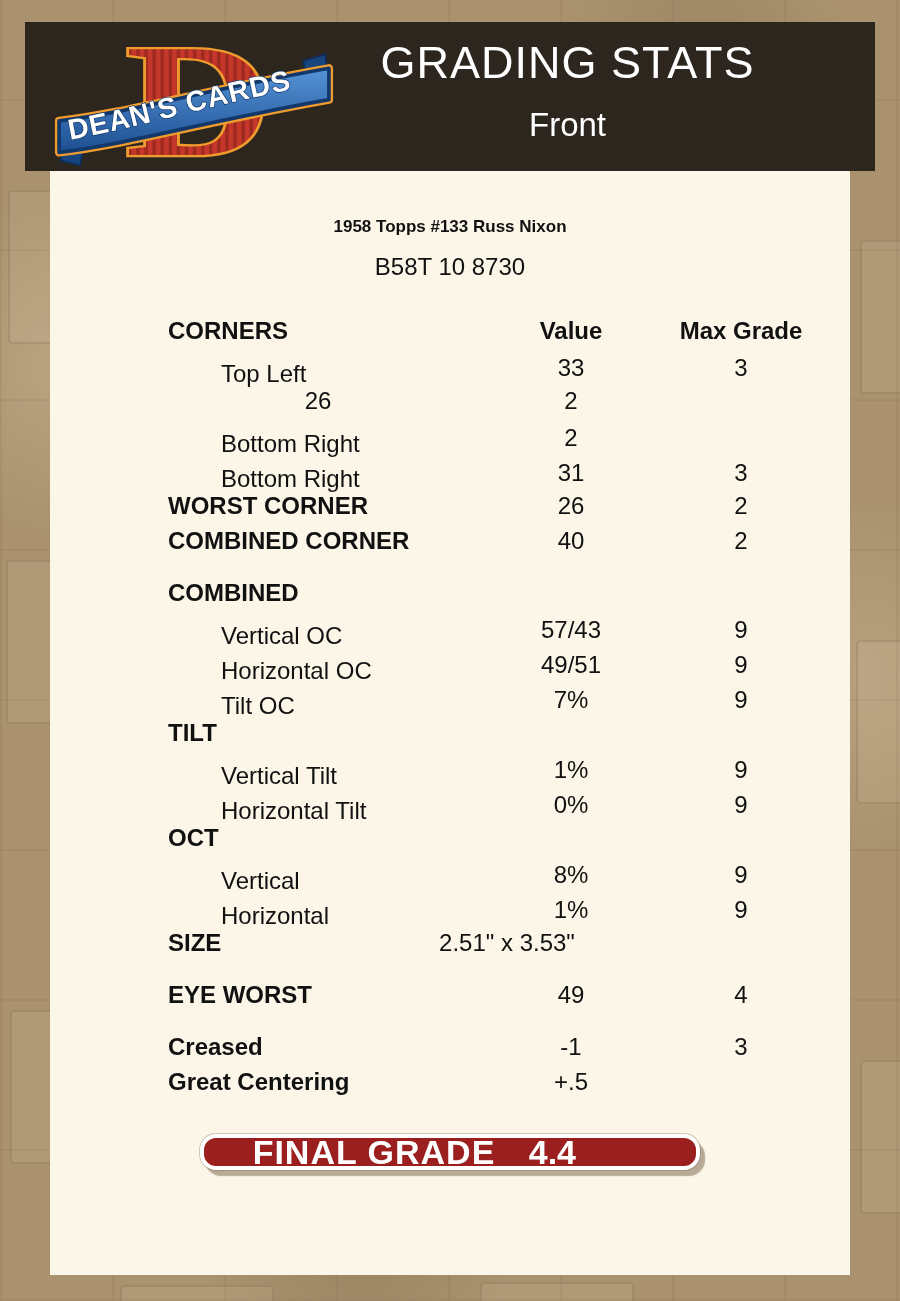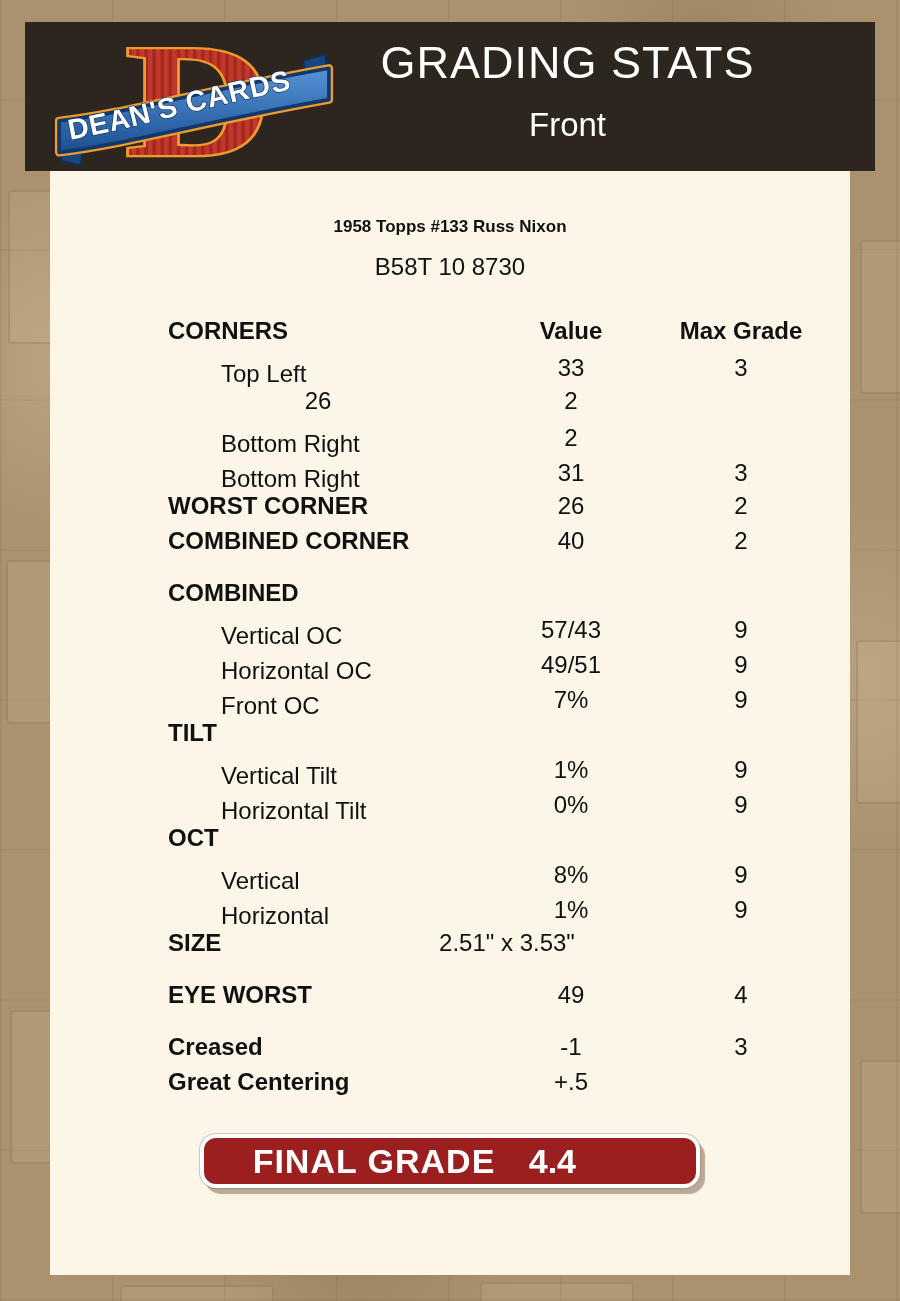--- a/index.html
+++ b/index.html
@@ -45,21 +45,21 @@
   .trow .cell{white-space:nowrap;}
   .trow .label{text-align:left;}
   .trow .value,.trow .grade{text-align:center;}
   .trow.kind-item .label{padding-left:53px;margin-top:12px;}
   .trow.kind-section .label,.trow.kind-header .label,
   .trow.kind-header .value,.trow.kind-header .grade{font-weight:bold;}
   .trow.gap-before{margin-top:17px;}
   .trow.wide-value .value{transform:translateX(-64px);}
 
   
-  .grade-button{position:absolute;left:150px;top:963px;width:500px;height:54px;
+  .grade-button{position:absolute;left:150px;top:963px;width:500px;height:36px;
     box-sizing:border-box;background:#9b1f1f;
     border:4px solid #ffffff;border-radius:16px;
     box-shadow:5px 6px 1px rgba(128,108,82,.55), 0 0 0 1px rgba(128,108,82,.35);
     cursor:pointer;}
   .grade-label{position:absolute;left:0;top:0;bottom:0;width:340px;
     display:flex;align-items:center;justify-content:center;
     color:#fff;font-size:34px;font-weight:bold;letter-spacing:1px;}
   .grade-value{position:absolute;right:120px;top:0;bottom:0;
     display:flex;align-items:center;
     color:#fff;font-size:34px;font-weight:bold;}
@@ -160,21 +160,21 @@
     <div class="cell label">Vertical OC</div>
     <div class="cell value">57/43</div>
     <div class="cell grade">9</div>
   </div>
       <div class="trow kind-item">
     <div class="cell label">Horizontal OC</div>
     <div class="cell value">49/51</div>
     <div class="cell grade">9</div>
   </div>
       <div class="trow kind-item">
-    <div class="cell label">Front OC</div>
+    <div class="cell label">Tilt OC</div>
     <div class="cell value">7%</div>
     <div class="cell grade">9</div>
   </div>
       <div class="trow kind-section">
     <div class="cell label">TILT</div>
     <div class="cell value"></div>
     <div class="cell grade"></div>
   </div>
       <div class="trow kind-item">
     <div class="cell label">Vertical Tilt</div>

